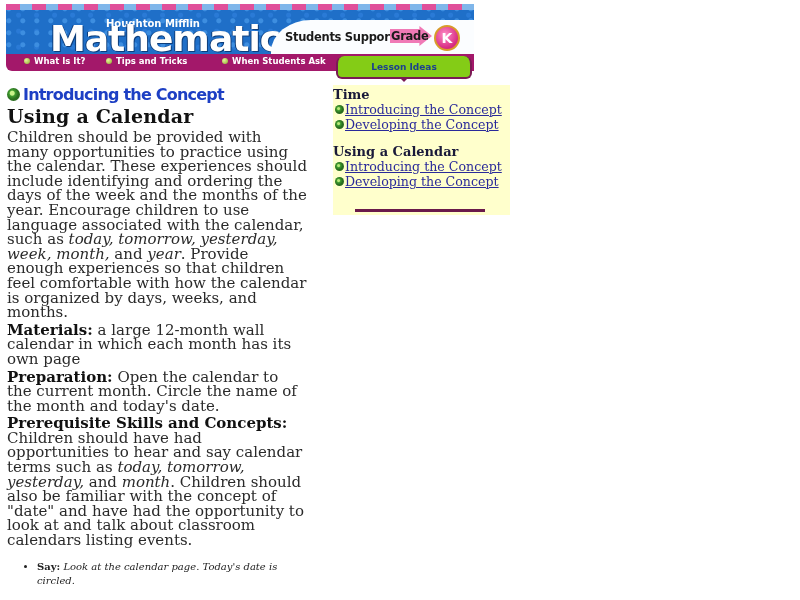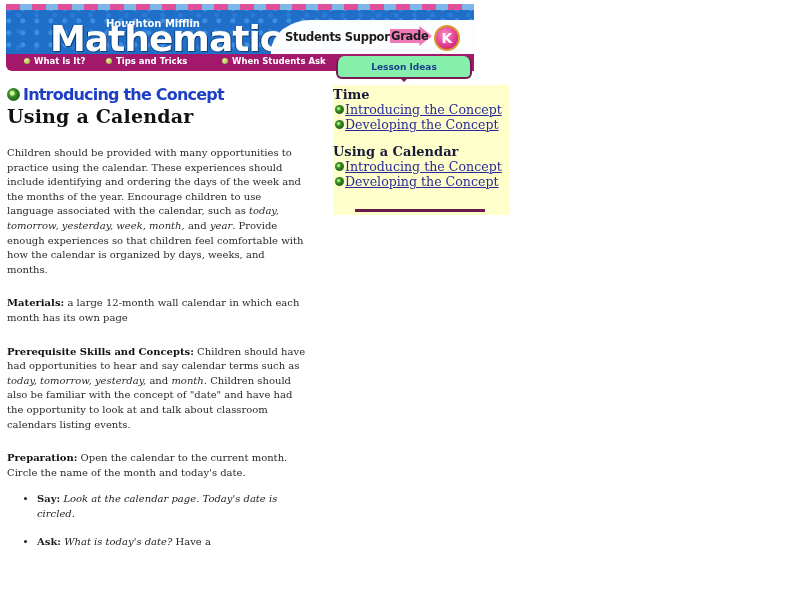--- a/index.html
+++ b/index.html
@@ -30,35 +30,35 @@
     background: radial-gradient(circle at 40% 35%, #ff8ec6, #d62a82 70%);
     border: 2px solid #d89b2a; color: #fff; font-family: "DejaVu Sans", sans-serif; font-weight: bold;
     font-size: 14px; display: flex; align-items: center; justify-content: center; }
 
   
   .navbar { position: absolute; left: 6px; top: 54px; width: 468px; height: 17px; background: #a3186a;
     border-bottom-left-radius: 6px; }
   .nav-item { position: absolute; top: 2px; font-family: "DejaVu Sans", sans-serif; font-size: 8.5px;
     font-weight: bold; color: #fff; display: flex; align-items: center; gap: 4px; cursor: pointer; white-space: nowrap; justify-content: center; }
   .nav-dot { width: 6px; height: 6px; border-radius: 50%; background: radial-gradient(circle at 35% 35%, #e8f59a, #8aa82a); display: inline-block; }
-  .lesson-tab { position: absolute; left: 336px; top: 56px; width: 136px; height: 23px; background: #86efac;
+  .lesson-tab { position: absolute; left: 336px; top: 56px; width: 136px; height: 23px; background: #84cc16;
     border: 2px solid #7a1a54; border-top: none; border-radius: 0 0 6px 6px; border-top-left-radius: 8px; border-top-right-radius: 8px;
     display: flex; align-items: center; justify-content: center; }
   .lesson-tab-label { font-family: "DejaVu Sans", sans-serif; font-size: 9px; font-weight: bold; color: #1b3f8f; }
   .lesson-pointer { position: absolute; left: 400px; top: 78px; width: 0; height: 0;
     border-left: 4px solid transparent; border-right: 4px solid transparent; border-top: 4px solid #7a1a54; }
 
   
   .main { position: absolute; left: 7px; top: 85px; width: 300px; }
   .section-heading { display: flex; align-items: center; gap: 3px; }
   .green-dot { width: 13px; height: 13px; border-radius: 50%;
     background: radial-gradient(circle at 40% 40%, #c9f28a 0 2px, #3f9c2e 3px, #2a6d1f 6px); display: inline-block; flex: none; }
   .section-label { font-family: "DejaVu Sans", sans-serif; font-weight: bold; font-size: 16px; color: #1d3fc4; letter-spacing: -0.8px; }
   .page-title { font-family: "DejaVu Serif", serif; font-weight: bold; font-size: 19px; color: #111; margin: 1px 0 0 0; letter-spacing: 0.2px; }
-  .para { font-size: 10px; line-height: 14.6px; margin: 19px 0 0 0; color: #2a2a2a; width: 300px; }
+  .para { font-size: 15px; line-height: 14.6px; margin: 3px 0 0 0; color: #2a2a2a; width: 300px; }
   .para b { color: #111; }
   ul.bullets { margin: 12px 0 0 0; padding-left: 30px; font-size: 10px; line-height: 14.6px; }
   ul.bullets li { margin-bottom: 14px; }
 
   
   .sidebar { position: absolute; left: 333px; top: 85px; width: 177px; height: 130px; background: #ffffcc; padding: 2px 0 0 0; }
   .side-group-title { font-family: "DejaVu Serif", serif; font-weight: bold; font-size: 13px; color: #1a1a3a; line-height: 15px; }
   .side-link { display: flex; align-items: center; font-size: 12.6px; line-height: 15px; color: #2a2a9a; text-decoration: underline; cursor: pointer; white-space: nowrap; }
   .side-link .green-dot { width: 9px; height: 9px; margin: 0 1px 0 2px;
     background: radial-gradient(circle at 40% 40%, #b8e878 0 1px, #3f9c2e 2px, #2a6d1f 4px); }
@@ -107,25 +107,25 @@
 
   <p class="para">
     <span>Children should be provided with many opportunities to practice using the calendar. These experiences should include identifying and ordering the days of the week and the months of the year. Encourage children to use language associated with the calendar, such as </span><i>today, tomorrow, yesterday, week, month,</i><span> and </span><i>year</i><span>. Provide enough experiences so that children feel comfortable with how the calendar is organized by days, weeks, and months.</span>
   </p>
 
   <p class="para">
     <b>Materials:</b><span> a large 12-month wall calendar in which each month has its own page</span>
   </p>
 
   <p class="para">
-    <b>Prerequisite Skills and Concepts:</b><span> Children should have had opportunities to hear and say calendar terms such as </span><i>today, tomorrow, yesterday,</i><span> and </span><i>month</i><span>. Children should also be familiar with the concept of "date" and have had the opportunity to look at and talk about classroom calendars listing events.</span>
+    <b>Preparation:</b><span> Open the calendar to the current month. Circle the name of the month and today's date.</span>
   </p>
 
   <p class="para">
-    <b>Preparation:</b><span> Open the calendar to the current month. Circle the name of the month and today's date.</span>
+    <b>Prerequisite Skills and Concepts:</b><span> Children should have had opportunities to hear and say calendar terms such as </span><i>today, tomorrow, yesterday,</i><span> and </span><i>month</i><span>. Children should also be familiar with the concept of "date" and have had the opportunity to look at and talk about classroom calendars listing events.</span>
   </p>
 
   <ul class="bullets">
     <li>
       <b>Say:</b><i> Look at the calendar page. Today's date is circled.</i><span></span>
     </li>
     <li>
       <b>Ask:</b><i> What is today's date?</i><span> Have a</span>
     </li>
   </ul>

